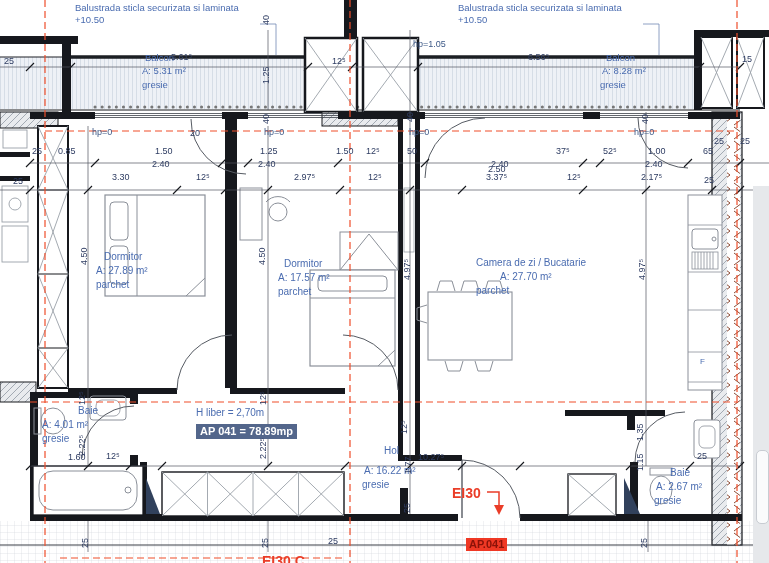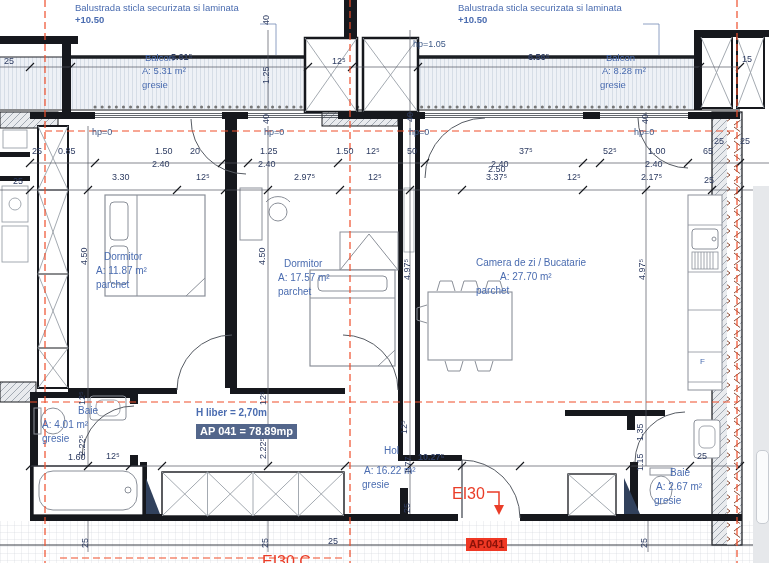--- a/index.html
+++ b/index.html
@@ -4,23 +4,23 @@
 <style>
   html,body{margin:0;padding:0;background:#fff}
   .plan{position:relative;width:769px;height:563px;background:#fff;overflow:hidden;
         font-family:"Liberation Sans","DejaVu Sans",sans-serif}
   .plan svg{position:absolute;left:0;top:0}
   .labels span{position:absolute;white-space:nowrap;line-height:1.15}
   .tb{color:#4a6cb0;font-size:10px}
   .tbs{color:#4a6cb0;font-size:9.5px}
   .td{color:#2e3c62;font-size:9px}
   .hp{color:#3c5886;font-size:9px}
-  .b{font-weight:bold}
+  .b{font-weight:normal}
   .rot{transform:rotate(-90deg);transform-origin:0 0}
-  .tr{color:#ea3d28;font-size:16px;font-weight:normal}
+  .tr{color:#ea3d28;font-size:14px;font-weight:bold}
   .hl{background:#53668b;color:#fff;font-size:11px;font-weight:bold;padding:1px 4px}
   .badge{background:#ef3824;color:#8a1208;font-size:11px;font-weight:bold;padding:0 3px}
   .fsm{font-size:8px}
 </style>
 </head>
 <body>
 
 <div class="plan">
 
 <svg width="769" height="563" viewBox="0 0 769 563">
@@ -248,21 +248,21 @@
   <span class="tbs" style="left:606px;top:53px">Balcon</span>
   <span class="tbs" style="left:602px;top:66px">A: 8.28 m²</span>
   <span class="tbs" style="left:600px;top:80px">gresie</span>
 
   <span class="hp" style="left:92px;top:127px">hp=0</span>
   <span class="hp" style="left:264px;top:127px">hp=0</span>
   <span class="hp" style="left:409px;top:127px">hp=0</span>
   <span class="hp" style="left:634px;top:127px">hp=0</span>
 
   <span class="tb" style="left:104px;top:251px">Dormitor</span>
-  <span class="tb" style="left:96px;top:265px">A: 11.87 m²</span>
+  <span class="tb" style="left:96px;top:265px">A: 27.89 m²</span>
   <span class="tb" style="left:96px;top:279px">parchet</span>
 
   <span class="tb" style="left:284px;top:258px">Dormitor</span>
   <span class="tb" style="left:278px;top:272px">A: 17.57 m²</span>
   <span class="tb" style="left:278px;top:286px">parchet</span>
 
   <span class="tb" style="left:476px;top:257px">Camera de zi / Bucatarie</span>
   <span class="tb" style="left:500px;top:271px">A: 27.70 m²</span>
   <span class="tb" style="left:476px;top:285px">parchet</span>
 
@@ -283,27 +283,27 @@
   <span class="hl" style="left:196px;top:424px">AP 041 = 78.89mp</span>
   <span class="tr" style="left:452px;top:485px">EI30</span>
   <span class="badge" style="left:466px;top:538px">AP.041</span>
   <span class="tr" style="left:262px;top:553px">EI30 C</span>
 
   <span class="tb fsm" style="left:700px;top:357px">F</span>
 
   <span class="td" style="left:32px;top:146px">25</span>
   <span class="td" style="left:58px;top:146px">0.85</span>
   <span class="td" style="left:155px;top:146px">1.50</span>
-  <span class="td" style="left:190px;top:146px" [data-x]="">20</span>
+  <span class="td" style="left:190px;top:128px" [data-x]="">20</span>
   <span class="td" style="left:260px;top:146px">1.25</span>
   <span class="td" style="left:336px;top:146px">1.50</span>
   <span class="td" style="left:366px;top:146px">12⁵</span>
   <span class="td" style="left:407px;top:146px">50</span>
   <span class="td" style="left:488px;top:164px">2.50</span>
-  <span class="td" style="left:519px;top:146px">37⁵</span>
+  <span class="td" style="left:556px;top:146px">37⁵</span>
   <span class="td" style="left:603px;top:146px">52⁵</span>
   <span class="td" style="left:648px;top:146px">1.00</span>
   <span class="td" style="left:703px;top:146px">65</span>
 
   <span class="td" style="left:152px;top:159px">2.40</span>
   <span class="td" style="left:258px;top:159px">2.40</span>
   <span class="td" style="left:491px;top:159px">2.40</span>
   <span class="td" style="left:645px;top:159px">2.40</span>
 
   <span class="td" style="left:112px;top:172px">3.30</span>

